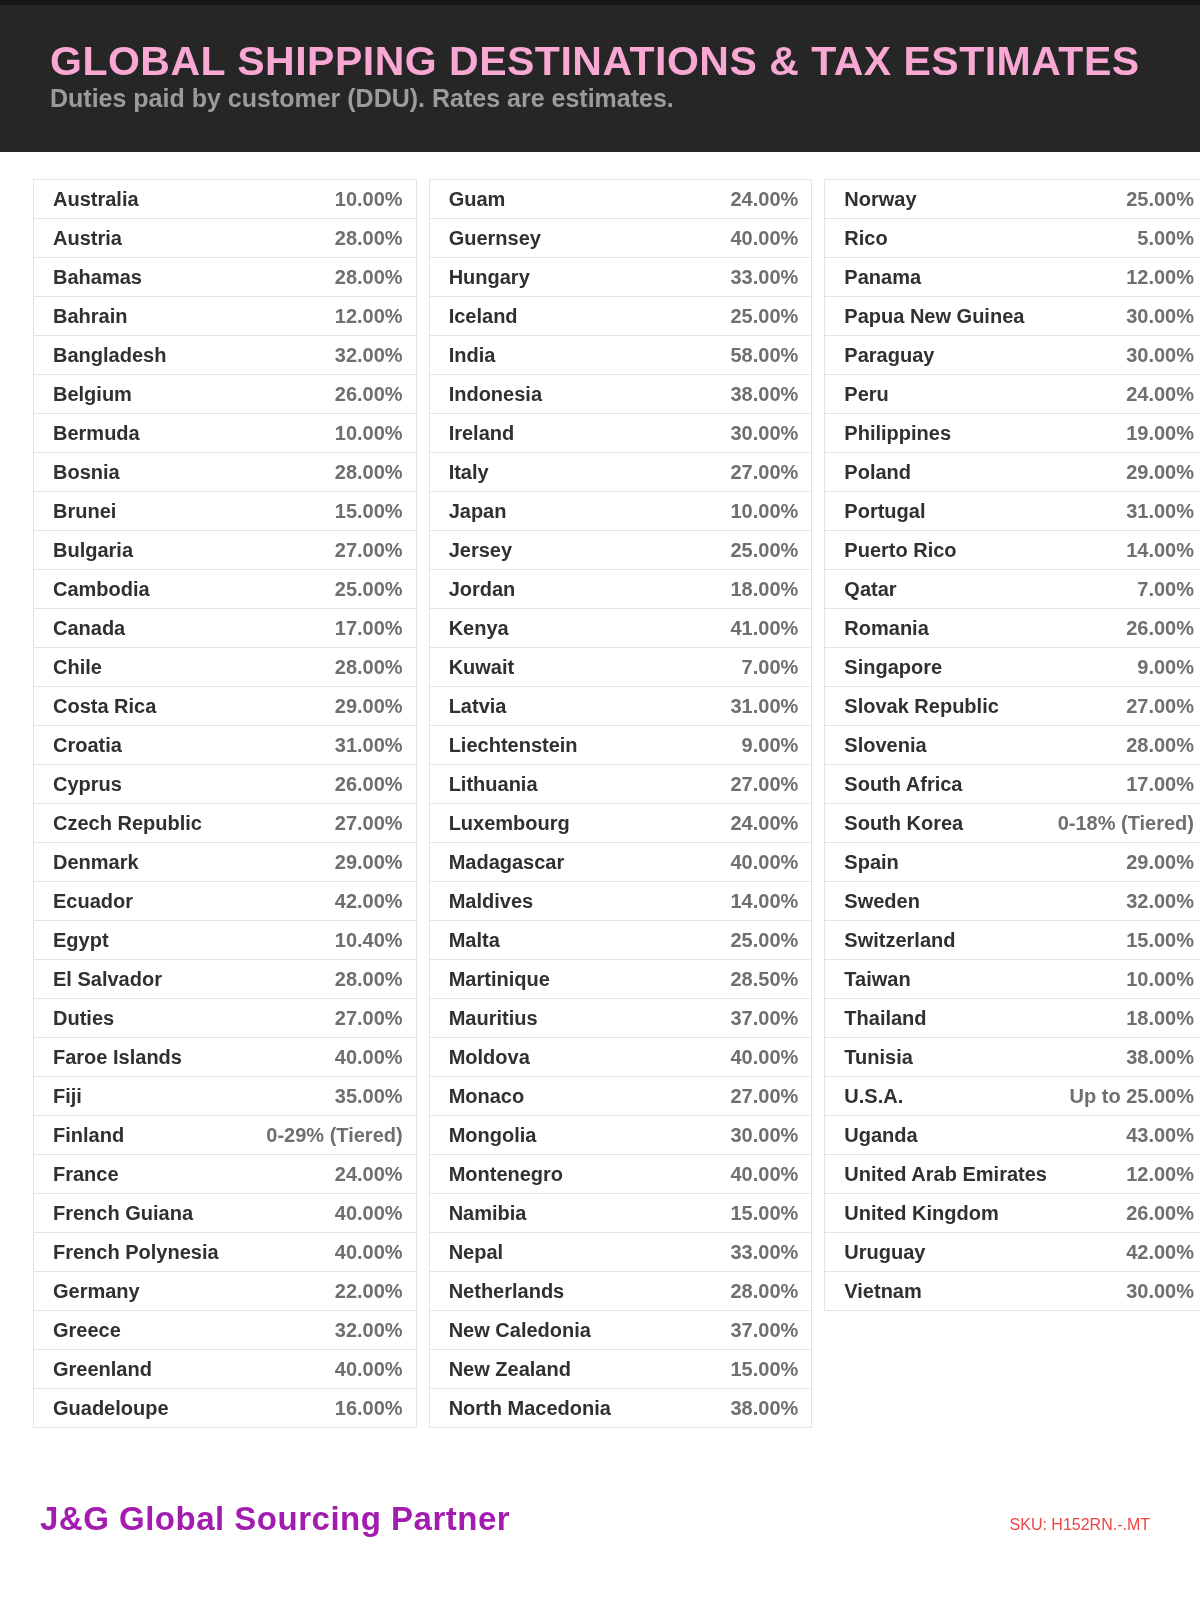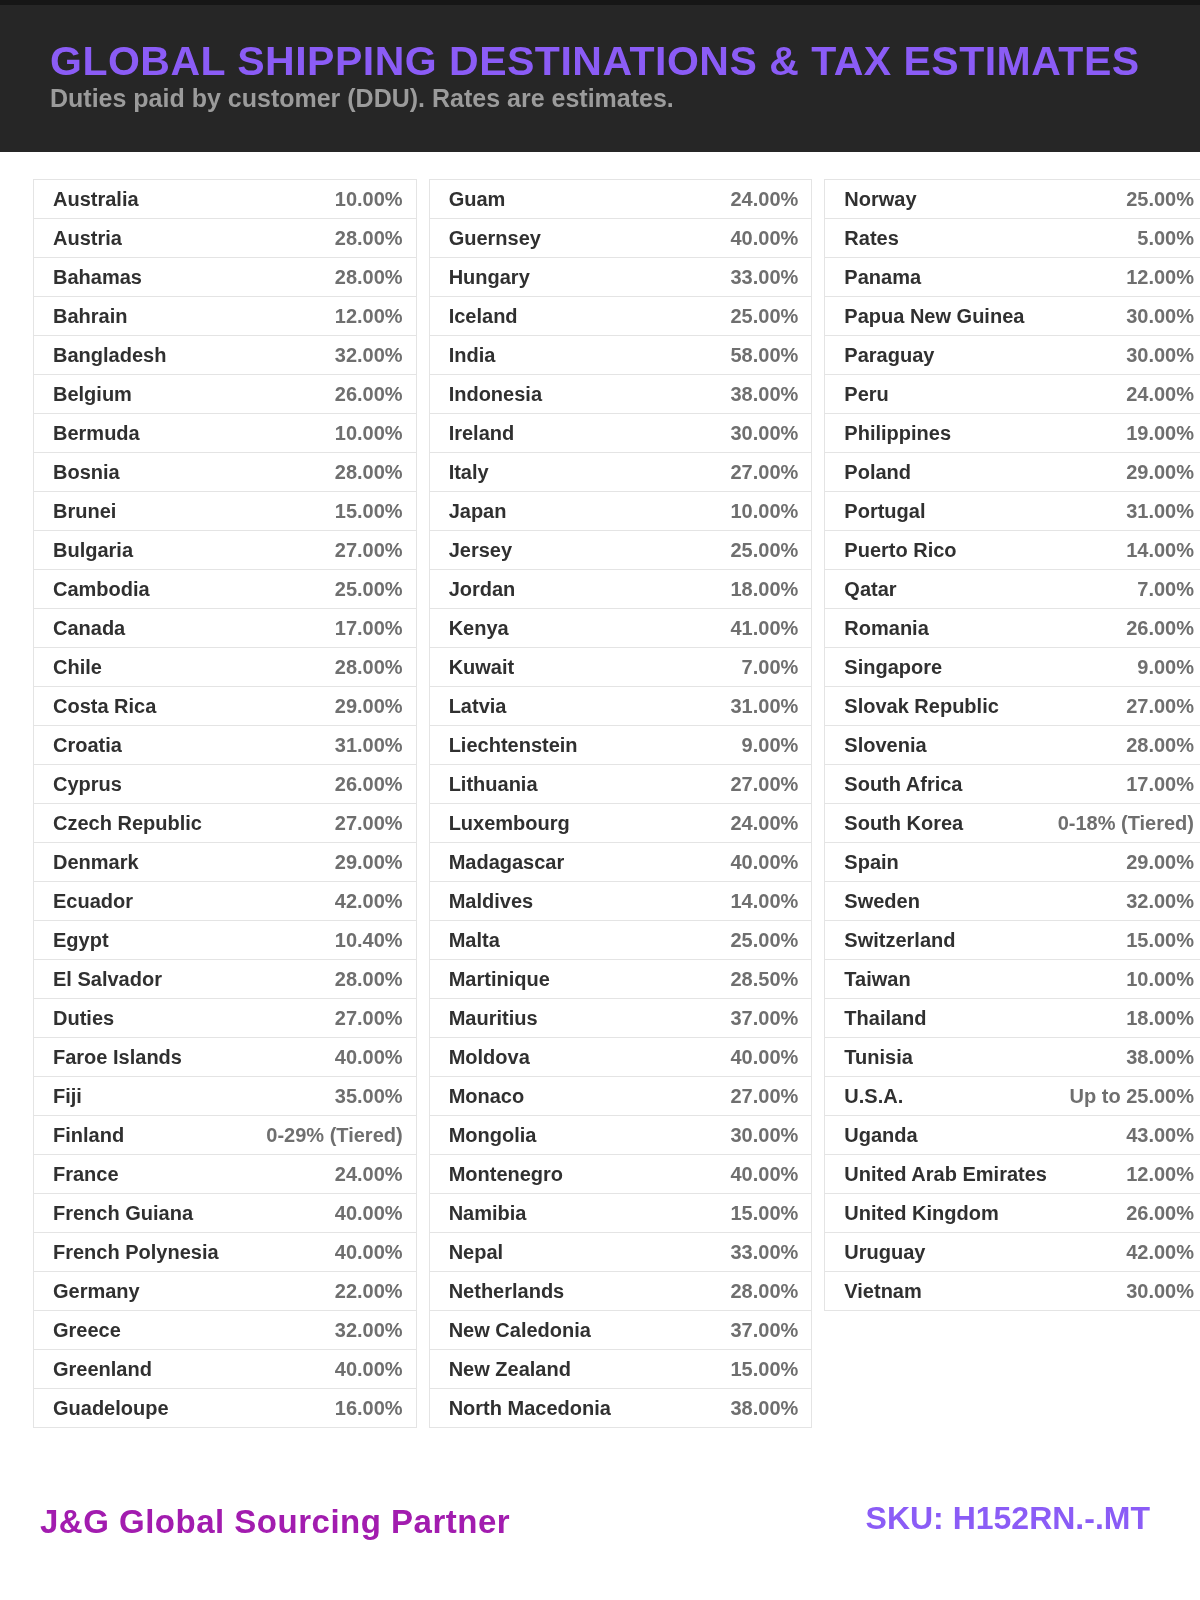--- a/index.html
+++ b/index.html
@@ -18,21 +18,21 @@
   
   .header {
     box-sizing: border-box;
     width: 1200px;
     height: 152px;
     background: #262626;
     border-top: 5px solid #161616;
     padding: 28px 50px 0 50px;
   }
   .header .title {
-    color: #8b5cf6;
+    color: #f9a8d4;
     font-size: 41px;
     font-weight: 700;
     letter-spacing: 0.5px;
     line-height: 1.1;
     margin: 6px 0 0 0;
     white-space: nowrap;
   }
   .header .subtitle {
     color: #9b9b9b;
     font-size: 25px;
@@ -88,23 +88,23 @@
     justify-content: space-between;
     align-items: flex-end;
   }
   .footer .brand {
     color: #a21caf;
     font-size: 33px;
     font-weight: 700;
     letter-spacing: 0.5px;
   }
   .footer .sku {
-    color: #8b5cf6;
-    font-size: 32px;
-    font-weight: 700;
+    color: #ef4444;
+    font-size: 16px;
+    font-weight: 400;
     padding-bottom: 4px;
   }
 </style>
 </head>
 <body>
 
 <div class="page">
 
   <div class="header">
     <div class="title">GLOBAL SHIPPING DESTINATIONS &amp; TAX ESTIMATES</div>
@@ -371,21 +371,21 @@
           <span class="country">North Macedonia</span>
           <span class="rate">38.00%</span>
         </div>
       </div>
     <div class="col">
         <div class="row">
           <span class="country">Norway</span>
           <span class="rate">25.00%</span>
         </div>
         <div class="row">
-          <span class="country">Rates</span>
+          <span class="country">Rico</span>
           <span class="rate">5.00%</span>
         </div>
         <div class="row">
           <span class="country">Panama</span>
           <span class="rate">12.00%</span>
         </div>
         <div class="row">
           <span class="country">Papua New Guinea</span>
           <span class="rate">30.00%</span>
         </div>

